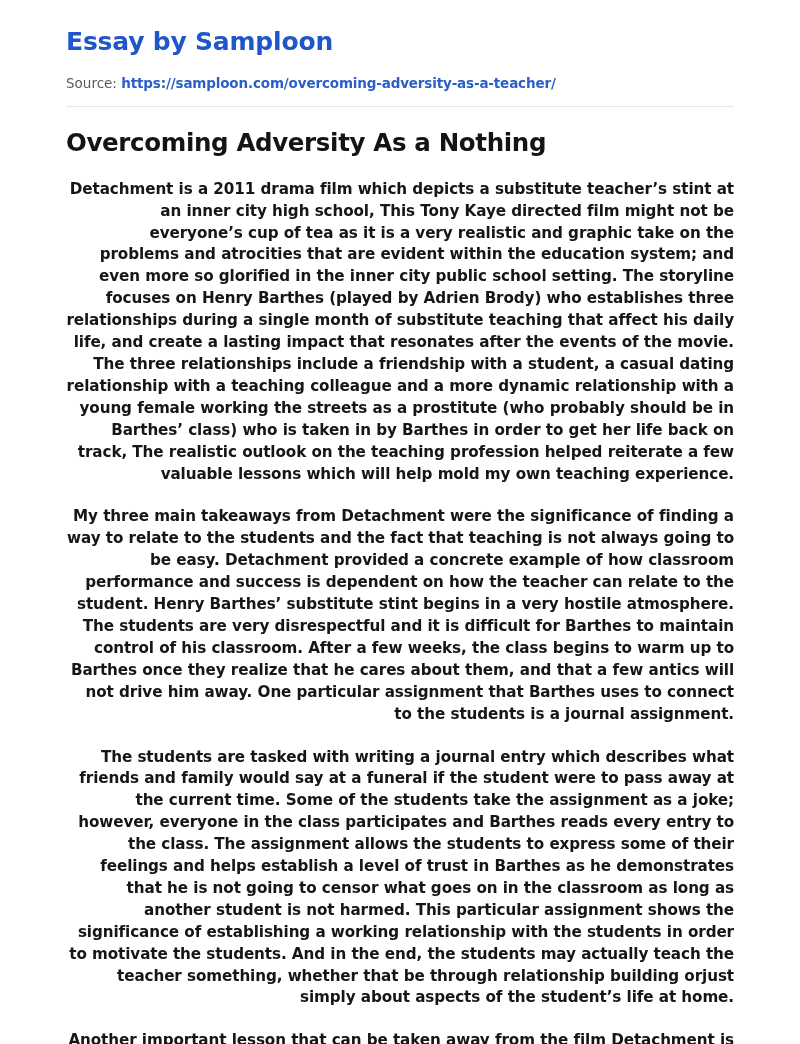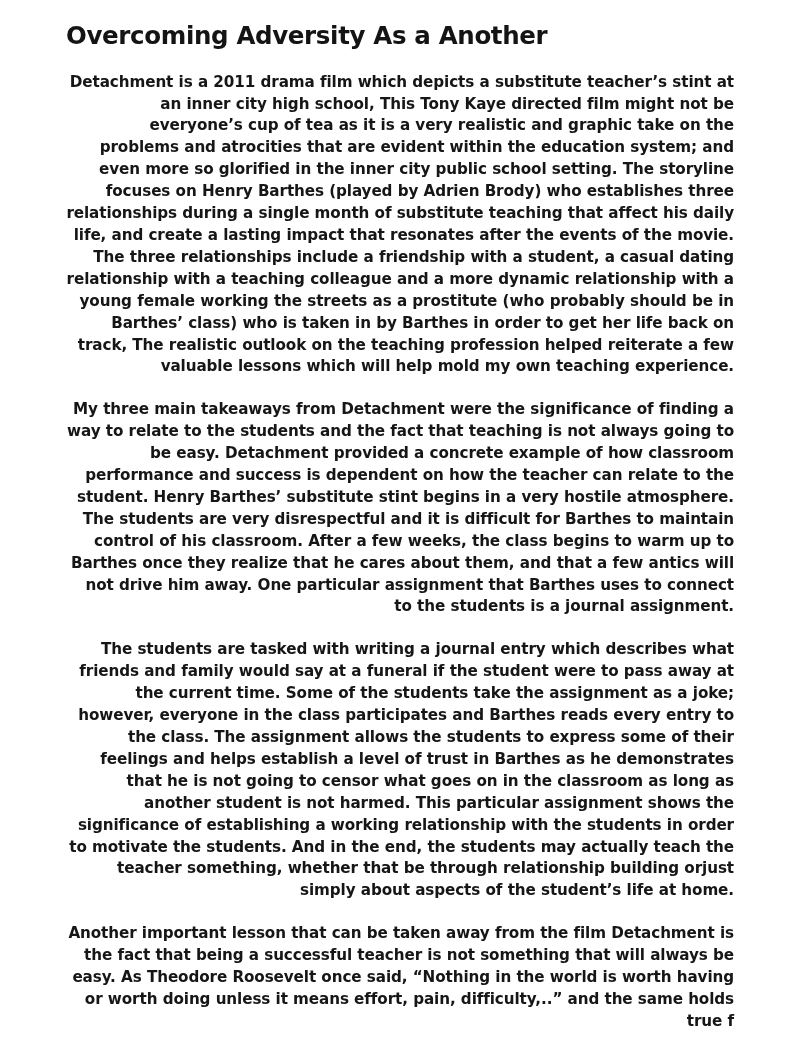--- a/index.html
+++ b/index.html
@@ -88,22 +88,32 @@
   }
   .para.truncated {
     
   }
 </style>
 </head>
 <body>
 
 <div class="page">
 
+  <div class="header">
+    <div class="brand">Essay by Samploon</div>
 
-  <h1 class="doc-title">Overcoming Adversity As a Another</h1>
+    <div class="source-line">
+      <span class="source-label">Source:</span>
+      <a class="source-url" href="#">https://samploon.com/overcoming-adversity-as-a-teacher/</a>
+    </div>
+
+    <div class="divider"></div>
+  </div>
+
+  <h1 class="doc-title">Overcoming Adversity As a Nothing</h1>
 
   <div class="body-copy">
     <p class="para">Detachment is a 2011 drama film which depicts a substitute teacher’s stint at an inner city high school, This Tony Kaye directed film might not be everyone’s cup of tea as it is a very realistic and graphic take on the problems and atrocities that are evident within the education system; and even more so glorified in the inner city public school setting. The storyline focuses on Henry Barthes (played by Adrien Brody) who establishes three relationships during a single month of substitute teaching that affect his daily life, and create a lasting impact that resonates after the events of the movie. The three relationships include a friendship with a student, a casual dating relationship with a teaching colleague and a more dynamic relationship with a young female working the streets as a prostitute (who probably should be in Barthes’ class) who is taken in by Barthes in order to get her life back on track, The realistic outlook on the teaching profession helped reiterate a few valuable lessons which will help mold my own teaching experience.</p>
     <p class="para">My three main takeaways from Detachment were the significance of finding a way to relate to the students and the fact that teaching is not always going to be easy. Detachment provided a concrete example of how classroom performance and success is dependent on how the teacher can relate to the student. Henry Barthes’ substitute stint begins in a very hostile atmosphere. The students are very disrespectful and it is difficult for Barthes to maintain control of his classroom. After a few weeks, the class begins to warm up to Barthes once they realize that he cares about them, and that a few antics will not drive him away. One particular assignment that Barthes uses to connect to the students is a journal assignment.</p>
     <p class="para">The students are tasked with writing a journal entry which describes what friends and family would say at a funeral if the student were to pass away at the current time. Some of the students take the assignment as a joke; however, everyone in the class participates and Barthes reads every entry to the class. The assignment allows the students to express some of their feelings and helps establish a level of trust in Barthes as he demonstrates that he is not going to censor what goes on in the classroom as long as another student is not harmed. This particular assignment shows the significance of establishing a working relationship with the students in order to motivate the students. And in the end, the students may actually teach the teacher something, whether that be through relationship building orjust simply about aspects of the student’s life at home.</p>
     <p class="para truncated">Another important lesson that can be taken away from the film Detachment is the fact that being a successful teacher is not something that will always be easy. As Theodore Roosevelt once said, “Nothing in the world is worth having or worth doing unless it means effort, pain, difficulty,..” and the same holds true f</p>
   </div>
 
 </div>
 

